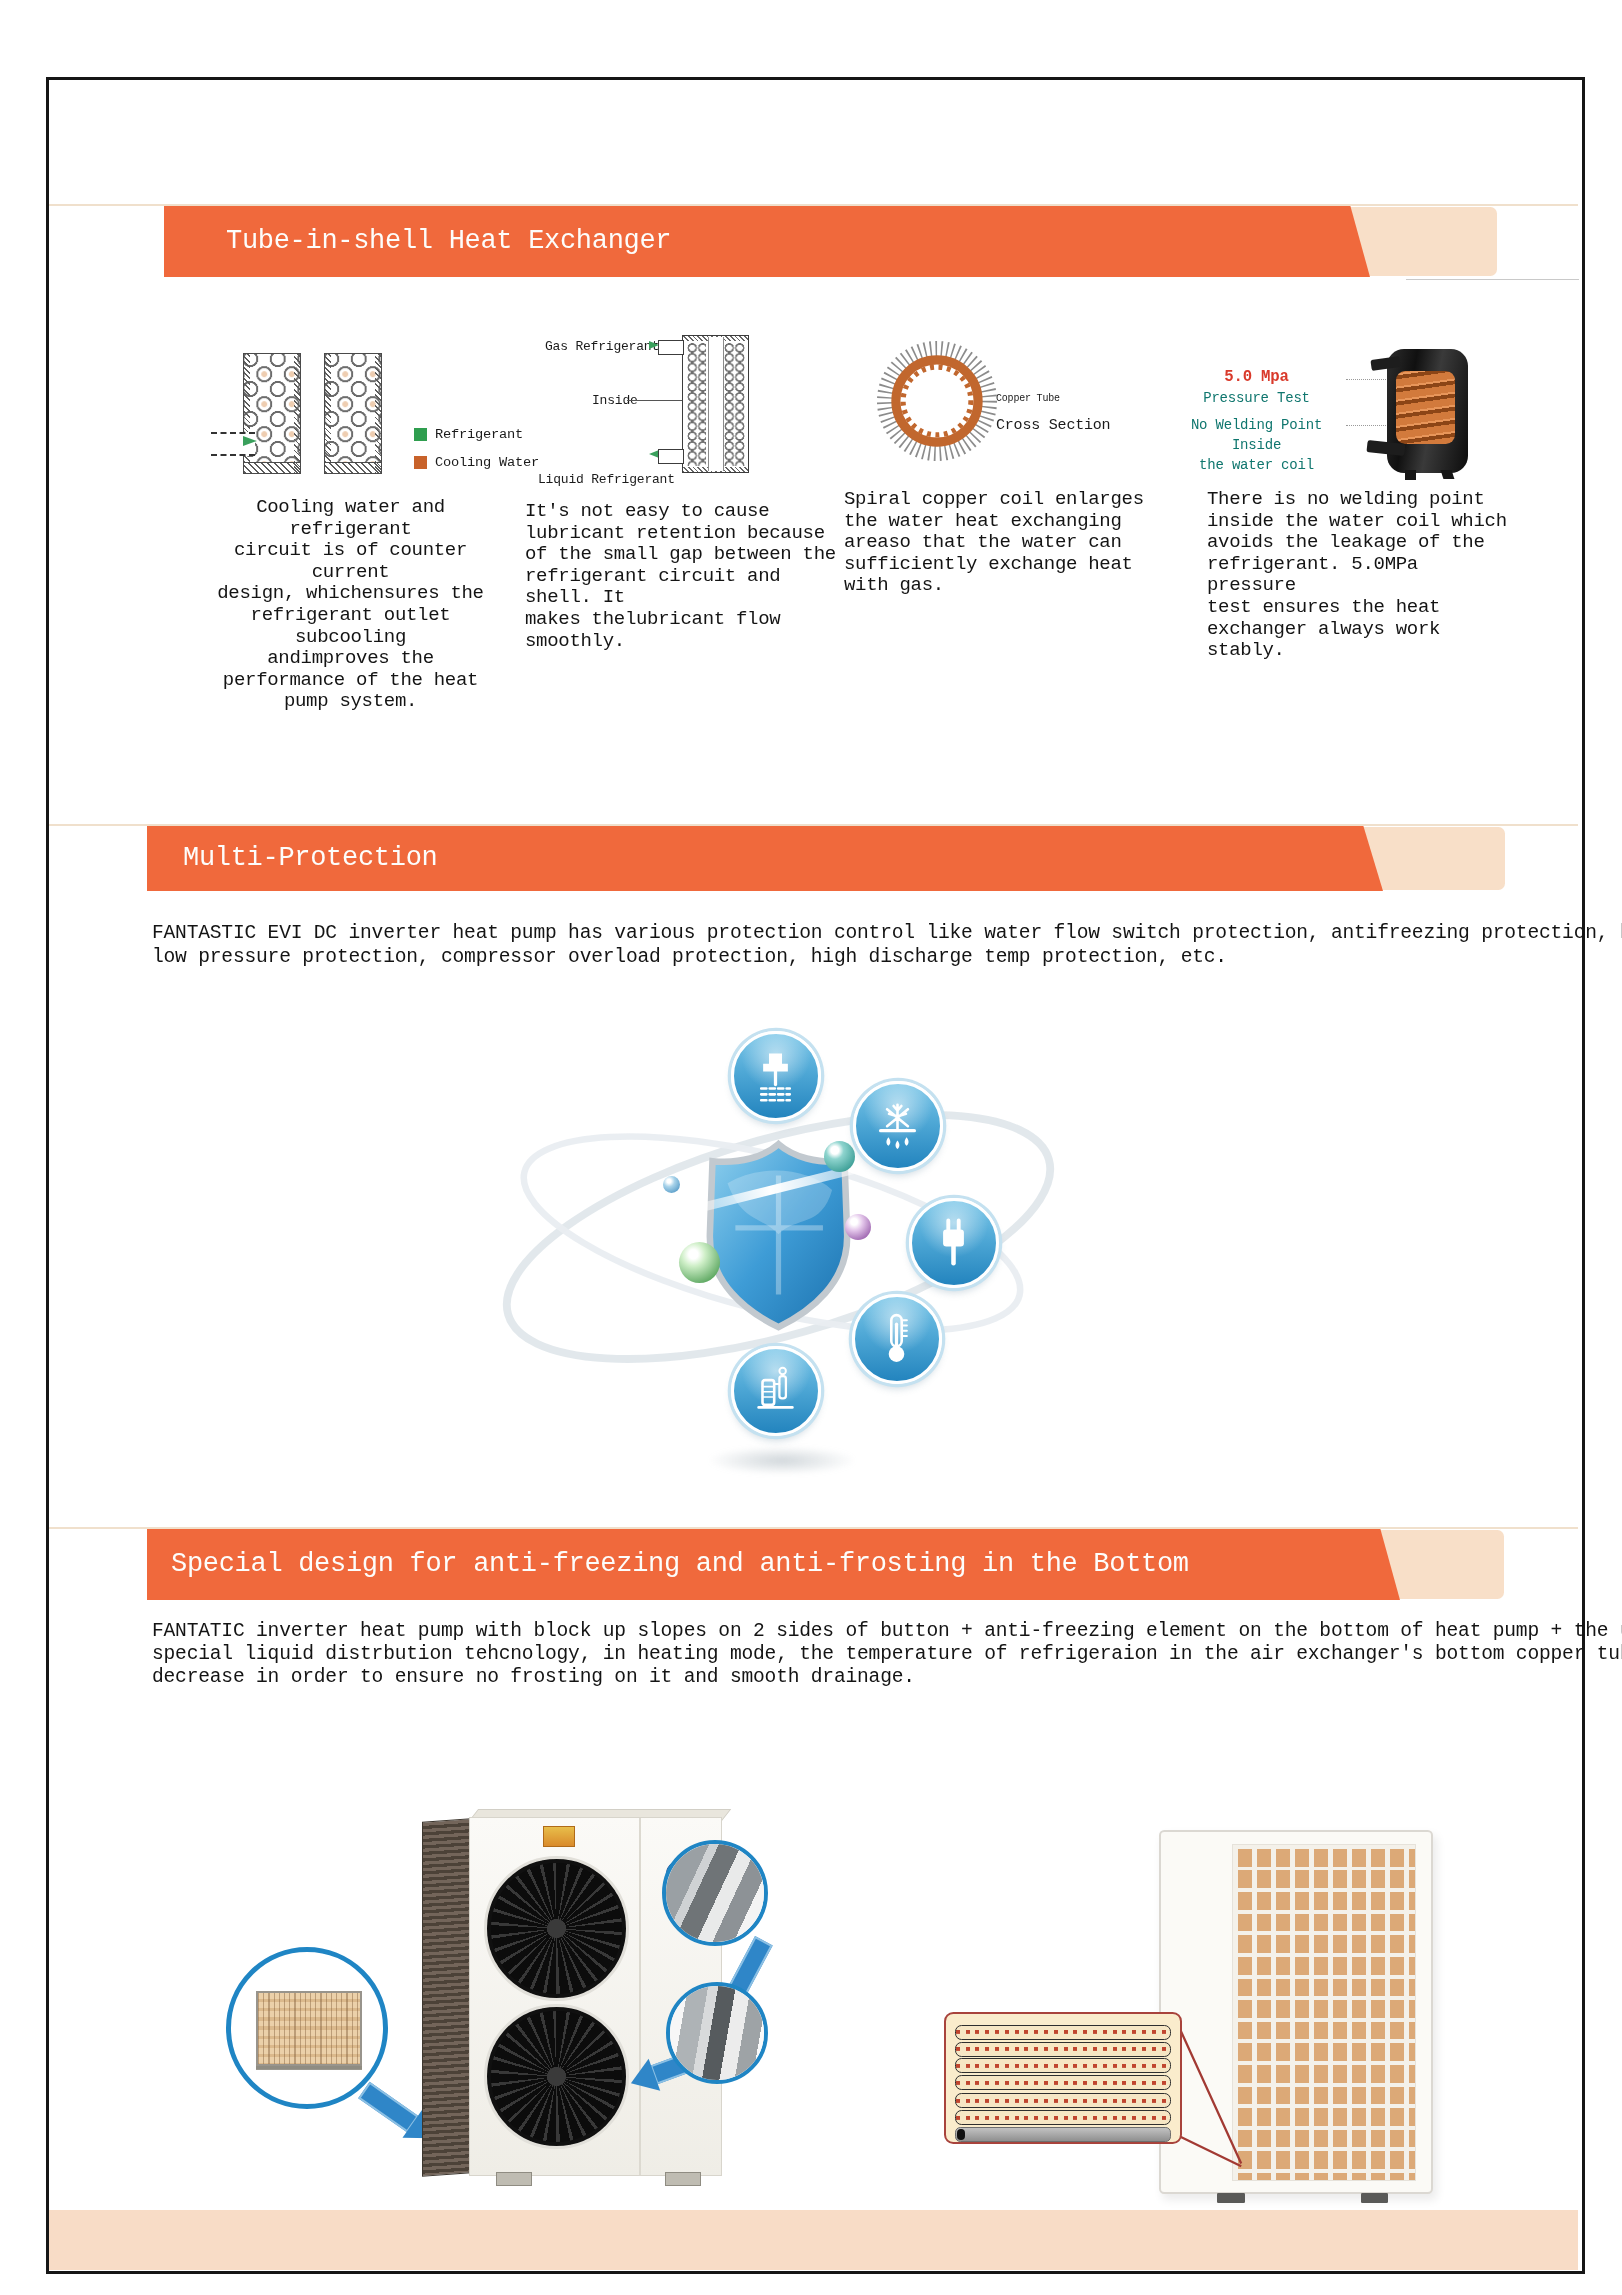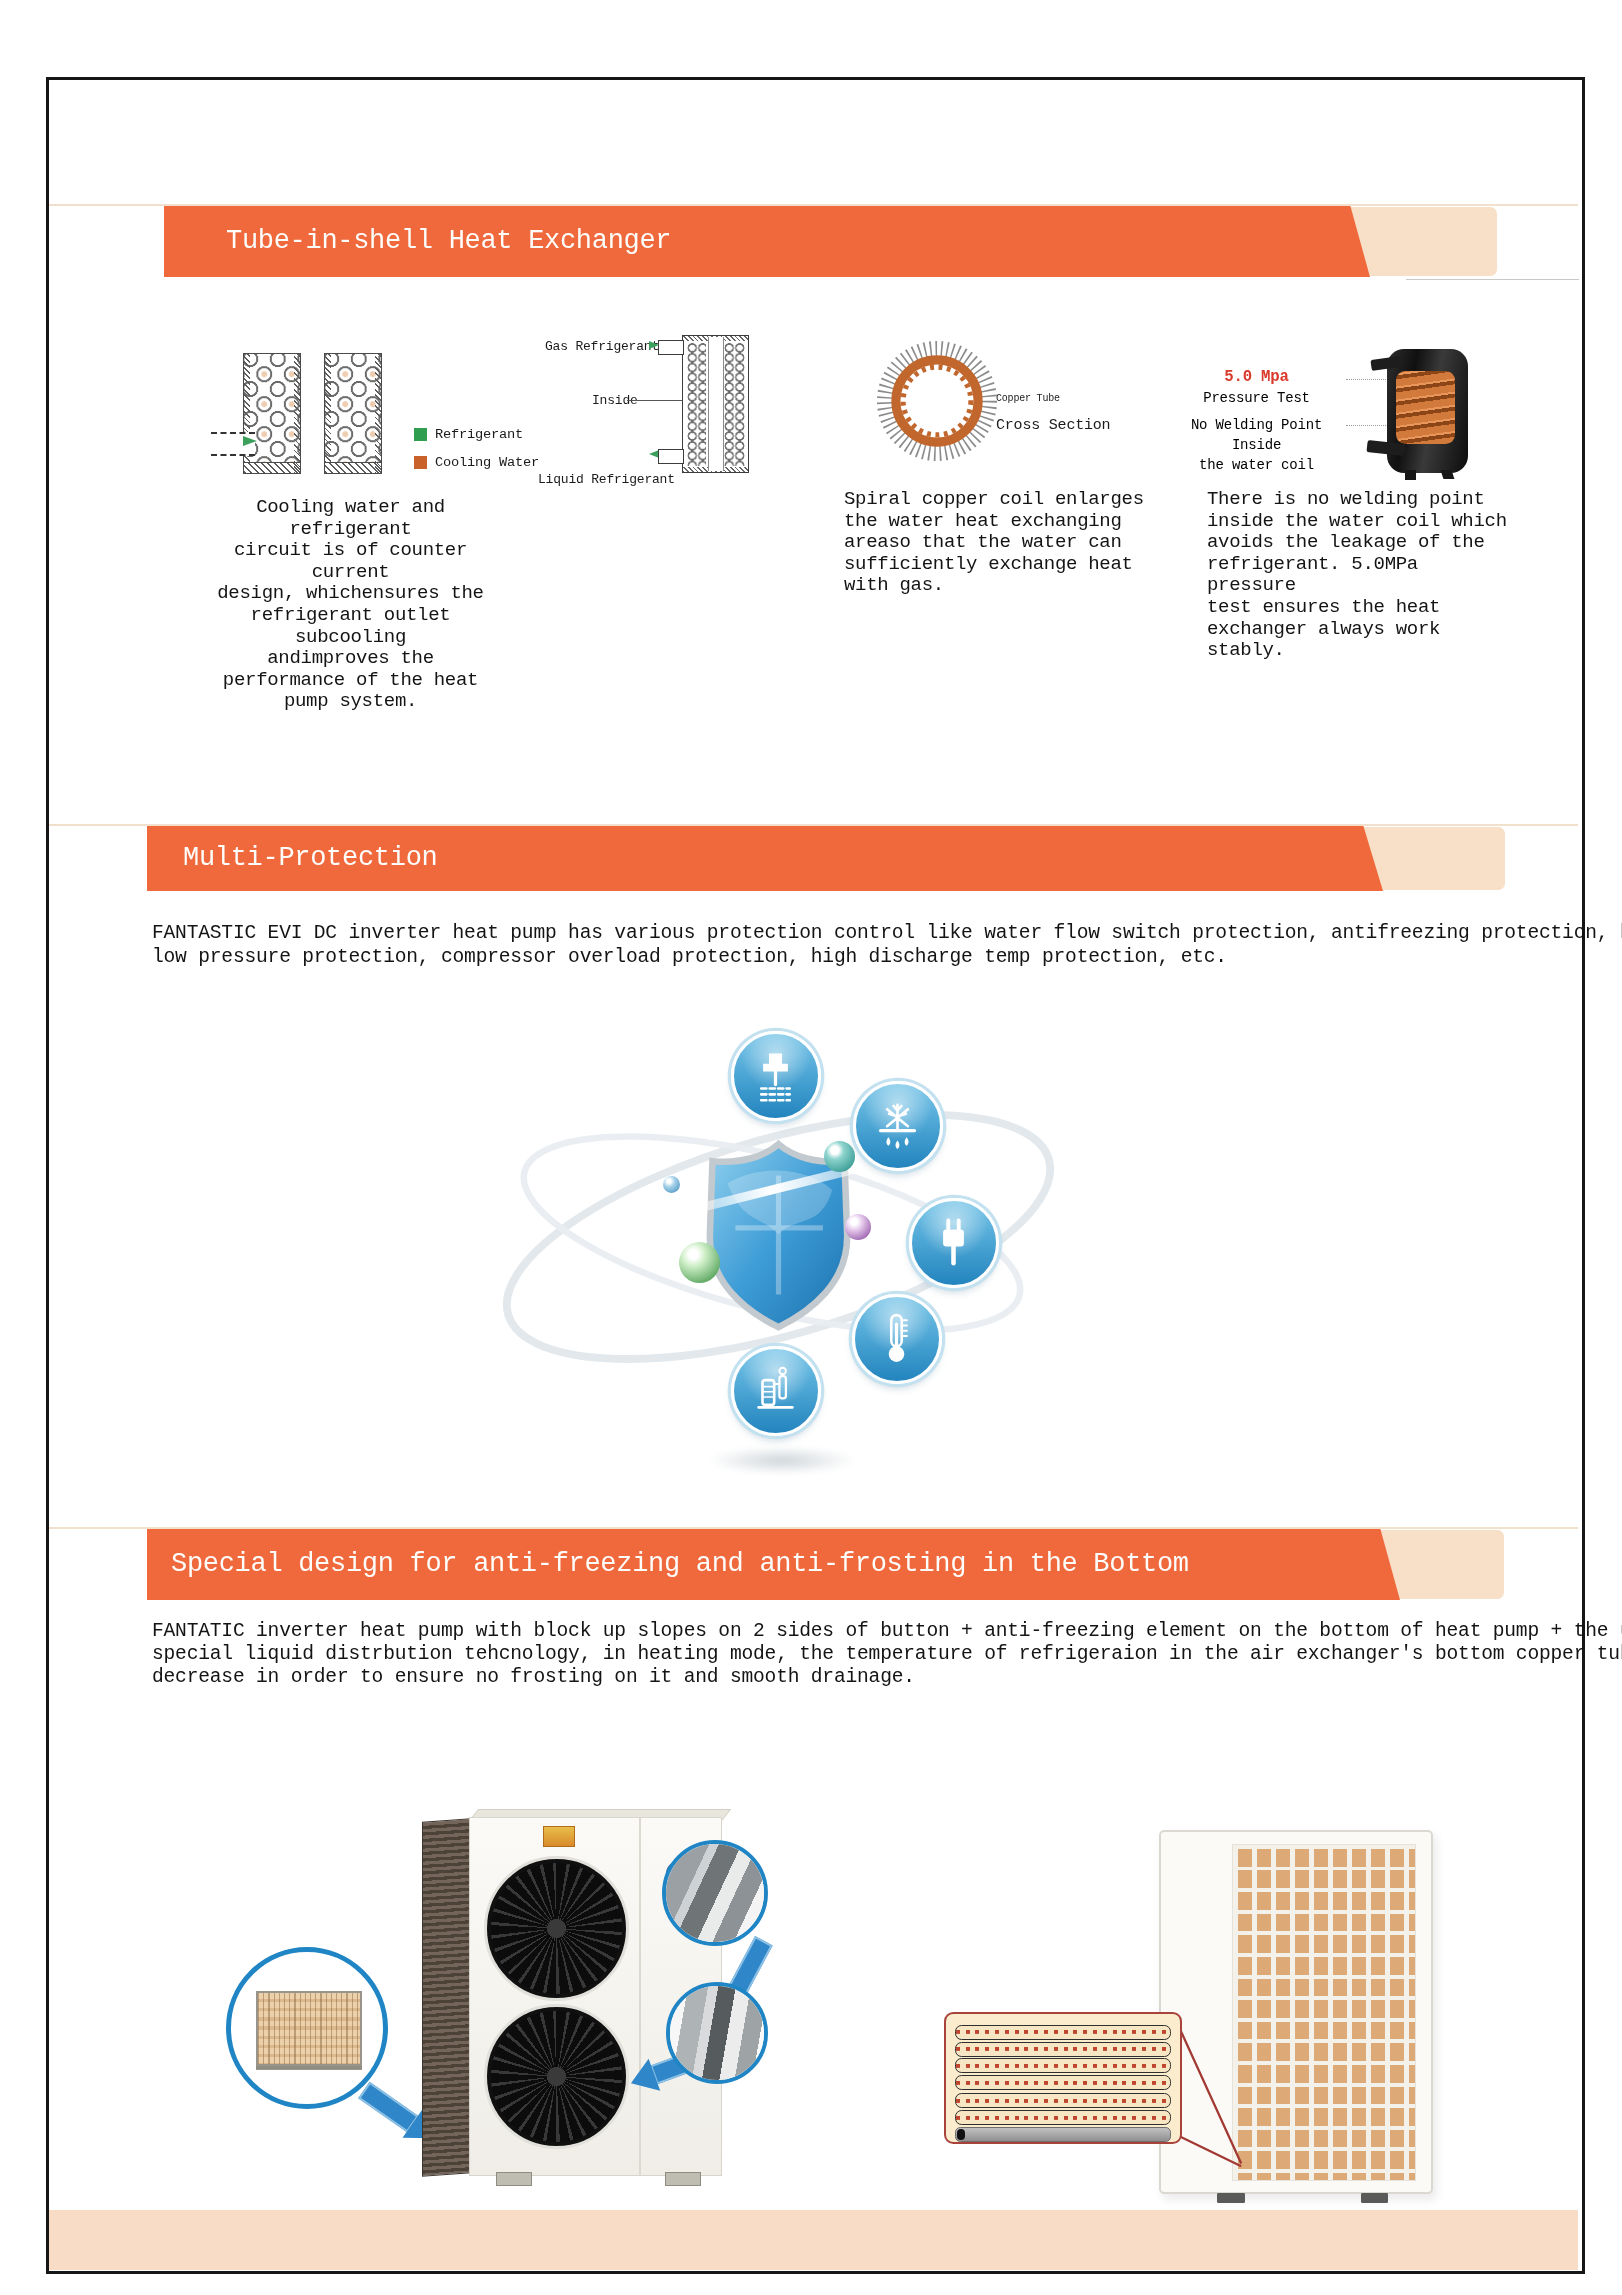--- a/index.html
+++ b/index.html
@@ -54,21 +54,21 @@
   .shell-core{position:absolute;top:1.3px;bottom:1.3px;left:25px;width:14.4px;background:#fff;border-left:1.3px solid #8a8a8a;border-right:1.3px solid #8a8a8a;}
   .stub{position:absolute;width:23.6px;height:13px;border:1.3px solid #3c3c3c;background:#fff;}
   .leader{position:absolute;height:1.3px;background:#555;}
   .leader.dotted{background:none;border-top:1.3px dotted #9a9a9a;}
 
   
   .coil-svg{position:absolute;left:875px;top:339px;}
 
   
   .tanklabels{position:absolute;left:1171px;top:366px;width:171px;text-align:center;}
-  .tl{font-size:14px;letter-spacing:-0.2px;color:#000000;line-height:20px;}
+  .tl{font-size:14px;letter-spacing:-0.2px;color:#0f766e;line-height:20px;}
   .tl.red{color:#D93A2B;font-weight:bold;font-size:15.7px;line-height:22px;}
   .tank{position:absolute;left:1387px;top:349px;width:81px;height:124px;border-radius:17px;
     background:linear-gradient(100deg,#2e2e2e,#101010 30%,#3a3a3a 55%,#0c0c0c);}
   .tank-coil{position:absolute;left:9.2px;right:13px;top:22px;bottom:29px;border-radius:9.2px;
     background:repeating-linear-gradient(-8deg,#D27A3C 0 7.2px,#8C4516 7.2px 11px,#E8965A 11px 13px);}
   .tank-pipe{position:absolute;background:#1d1d1d;border-radius:2.6px;}
   .tank-foot{position:absolute;width:10.5px;height:9.2px;background:#161616;bottom:-6.5px;}
 
   
   .orbits{position:absolute;left:458px;top:1021px;}
@@ -207,20 +207,21 @@
   <div class="leader dotted" style="left:1346px;top:425px;width:42px;"></div>
   <div class="tank">
     <div class="tank-coil"></div>
     <div class="tank-pipe" style="left:-15.7px;top:9.2px;width:29px;height:10.5px;transform:rotate(-8deg);"></div>
     <div class="tank-pipe" style="left:-19.6px;bottom:19.6px;width:38px;height:11.8px;transform:rotate(6deg);"></div>
     <div class="tank-foot" style="left:18.3px;"></div>
     <div class="tank-foot" style="right:15.7px;transform:skewX(18deg);"></div>
   </div>
 
   <div class="colpara" style="left:193px;top:497px;width:315px;text-align:center;">Cooling water and refrigerant<br>circuit is of counter current<br>design, whichensures the<br>refrigerant outlet subcooling<br>andimproves the<br>performance of the heat<br>pump  system.</div>
+  <div class="colpara" style="left:525px;top:501px;width:327px;">It's not easy to cause<br>lubricant retention because<br>of the small gap between the<br>refrigerant circuit and shell. It<br>makes thelubricant flow<br>smoothly.</div>
   <div class="colpara" style="left:844px;top:489px;width:307px;">Spiral copper coil enlarges<br>the water heat exchanging<br>areaso that the water can<br>sufficiently exchange heat<br>with gas.</div>
   <div class="colpara" style="left:1207px;top:489px;width:307px;">There is no welding point<br>inside the water coil which<br>avoids the leakage of the<br>refrigerant. 5.0MPa pressure<br>test ensures the heat<br>exchanger always work<br>stably.</div>
 
   <div class="rule" style="left:49px;top:824px;width:1529px;"></div>
   <div class="banner" style="left:147px;top:826px;width:1357px;height:65px;">
     <div class="tail" style="left:1145px;width:213px;"></div>
     <div class="main" style="width:1236px;"></div>
     <div class="title" style="left:36px;top:0;line-height:65px;">Multi-Protection</div>
   </div>
   <div class="bodypara" style="left:152px;top:921px;">FANTASTIC EVI DC inverter heat pump has various protection control like water flow switch protection, antifreezing protection, high/<br>low pressure protection, compressor overload protection, high discharge temp protection, etc.</div>

